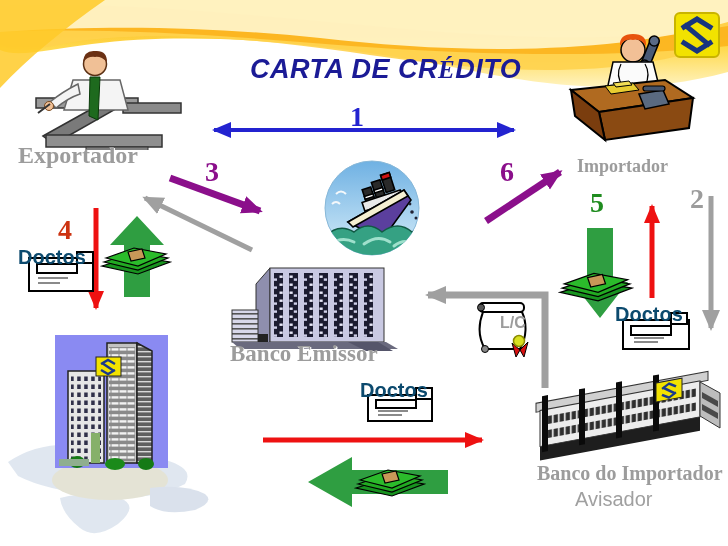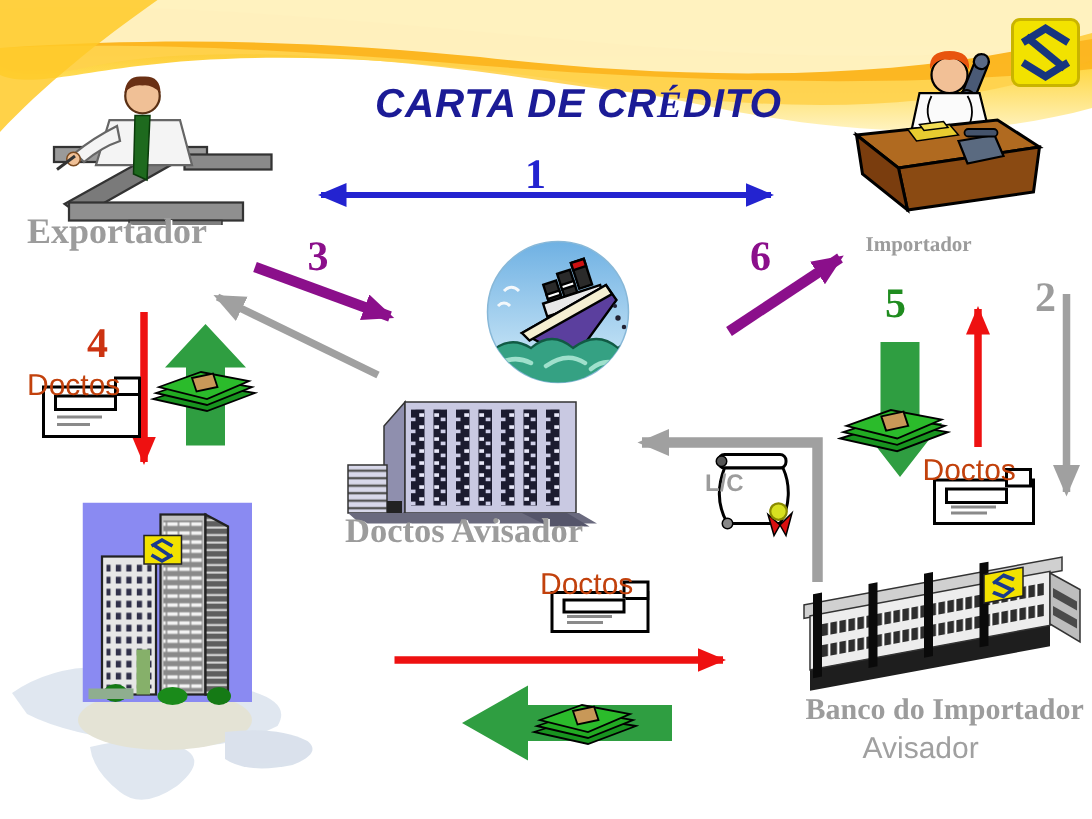--- a/index.html
+++ b/index.html
@@ -13,21 +13,21 @@
   .num{position:absolute;font-family:"Liberation Serif",serif;font-weight:bold;
        font-size:28px;line-height:1;}
   .title{position:absolute;left:250px;top:54px;font-style:italic;font-weight:bold;
          font-size:27px;color:var(--c_title);letter-spacing:.5px;white-space:nowrap;}
   .title .accent{font-family:"Liberation Serif",serif;font-size:25px;}
   
   .doc{position:absolute;background:#ffffff;border:2px solid #000;}
   .doc-tab{position:absolute;background:#ffffff;border:2px solid #000;}
   .doc-inner{position:absolute;border:2px solid #000;background:#ffffff;}
   .doc-line{position:absolute;height:2px;background:#8a8a8a;}
-  .doc-lbl{position:absolute;font-weight:normal;font-size:20px;color:#c2410c;
+  .doc-lbl{position:absolute;font-weight:bold;font-size:20px;color:#0c4a6e;
            white-space:nowrap;line-height:1;z-index:5;}
   .lc-lbl{position:absolute;font-weight:bold;font-size:16px;color:#9c9c9c;z-index:6;line-height:1;}
   .overlay{position:absolute;left:0;top:0;pointer-events:none;}
 </style>
 </head>
 <body>
 
 <div id="slide">
 
   <svg class="abs" style="left:0px;top:428px" width="240" height="118" viewBox="0 0 240 118">
@@ -97,21 +97,21 @@
     <polygon points="6,62 100,52 128,70 34,84" fill="#b06a20" stroke="#000" stroke-width="2"></polygon>
     <polygon points="34,84 128,70 124,100 40,112" fill="#8a4a12" stroke="#000" stroke-width="2"></polygon>
     <polygon points="6,62 34,84 40,112 10,88" fill="#7a3d0e" stroke="#000" stroke-width="2"></polygon>
     <polygon points="40,58 68,55 74,62 46,66" fill="#e8cc30" stroke="#000" stroke-width="1"></polygon>
     <polygon points="48,55 64,53 67,57 51,59" fill="#f2dd55" stroke="#000" stroke-width="1"></polygon>
     <g>
       <polygon points="74,66 98,62 104,76 80,81" fill="#5a6a80" stroke="#000" stroke-width="1.5"></polygon>
       <rect x="78" y="58" width="22" height="5" rx="2.5" fill="#44536b" stroke="#000" stroke-width="1.2"></rect>
     </g>
   </svg>
-  <div class="lbl" style="left:577px;top:157px;font-size:14px">Importador</div>
+  <div class="lbl" style="left:577px;top:157px;font-size:18px">Importador</div>
 
   <svg class="abs" style="left:324px;top:160px" width="96" height="96" viewBox="0 0 96 96">
     <defs>
       <clipPath id="shipClip">
           <circle cx="48" cy="48" r="47"></circle>
         </clipPath>
       <linearGradient id="sky" x1="0" y1="0" x2="0" y2="1">
         <stop offset="0" stop-color="#6fb1e3"></stop>
           <stop offset="1" stop-color="#d6edf9"></stop>
       </linearGradient>
@@ -161,21 +161,21 @@
       <rect x="91" y="23" width="9" height="64" fill="url(#winA)"></rect>
       <rect x="106" y="23" width="9" height="64" fill="url(#winA)"></rect>
       <rect x="121" y="23" width="9" height="64" fill="url(#winA)"></rect>
       <rect x="136" y="23" width="9" height="64" fill="url(#winA)"></rect>
     </g>
     <rect x="4" y="60" width="26" height="32" fill="url(#louv)" stroke="#333" stroke-width="1"></rect>
     <rect x="30" y="84" width="10" height="8" fill="#222"></rect>
     <polygon points="4,92 158,92 170,99 12,99" fill="#6a6a7e"></polygon>
     <polygon points="120,92 150,92 165,101 138,101" fill="#55556a"></polygon>
   </svg>
-  <div class="lbl" style="left:230px;top:342px;font-size:23px">Doctos Avisador</div>
+  <div class="lbl" style="left:230px;top:342px;font-size:23px">Banco Emissor</div>
 
   <svg class="abs" style="left:55px;top:335px" width="113" height="142" viewBox="0 0 113 142">
     <defs>
       <pattern id="winB" width="7" height="8" patternUnits="userSpaceOnUse">
         <rect width="7" height="8" fill="#e6e6e6"></rect>
           <rect x="1.2" y="1.5" width="3.5" height="4.5" fill="#30304a"></rect>
       </pattern>
       <pattern id="winC" width="8" height="6" patternUnits="userSpaceOnUse">
         <rect width="8" height="6" fill="#8a8a8a"></rect>
           <rect x="0.5" y="1.2" width="7" height="2.4" fill="#f2f2f2"></rect>
@@ -315,21 +315,21 @@
 
   <svg class="abs" style="left:470px;top:297px" width="66" height="63" viewBox="0 0 66 63">
     <rect x="9" y="6" width="45" height="9" rx="4" fill="#ffffff" stroke="#000" stroke-width="2"></rect>
     <circle cx="11" cy="10.5" r="3.5" fill="#555" stroke="#000" stroke-width="1"></circle>
     <path d="M13,15 C8,28 8,40 15,52 L50,52 C57,40 57,26 52,15 Z" fill="#ffffff" stroke="#000" stroke-width="2"></path>
     <circle cx="15" cy="52" r="3.5" fill="#888" stroke="#000" stroke-width="1"></circle>
     <polygon points="42,46 46,60 50,53" fill="#d81010" stroke="#000" stroke-width="1"></polygon>
     <polygon points="50,53 54,60 58,45" fill="#d81010" stroke="#000" stroke-width="1"></polygon>
     <circle cx="49" cy="44" r="5.5" fill="#d8e020" stroke="#8a8a00" stroke-width="1.5"></circle>
   </svg>
-  <div class="lc-lbl" style="left:470px;top:315px">L/C</div>
+  <div class="lc-lbl" style="left:500px;top:315px">L/C</div>
 
   <span class="num" style="left:350px;top:103px;color:var(--c_blue)">1</span>
   <span class="num" style="left:690px;top:185px;color:var(--c_num2)">2</span>
   <span class="num" style="left:205px;top:158px;color:var(--c_purple)">3</span>
   <span class="num" style="left:58px;top:216px;color:var(--c_num4)">4</span>
   <span class="num" style="left:590px;top:189px;color:var(--c_num5)">5</span>
   <span class="num" style="left:500px;top:158px;color:var(--c_purple)">6</span>
 
 </div>
 

